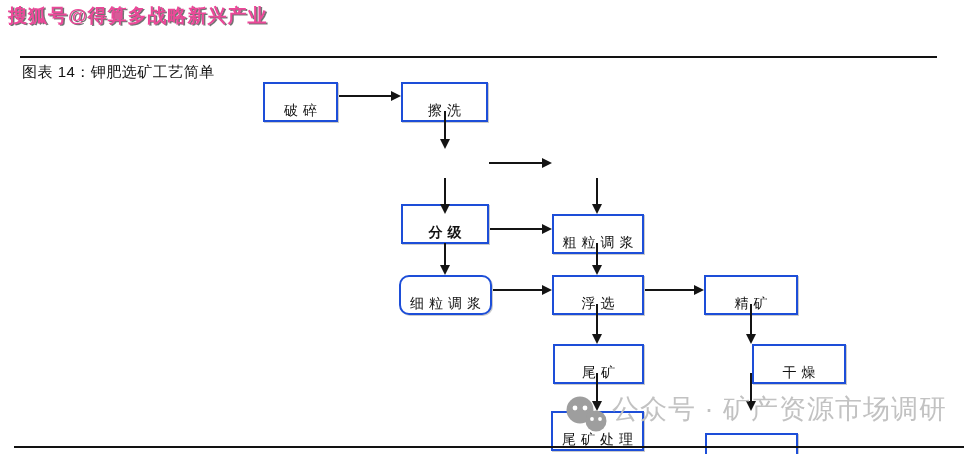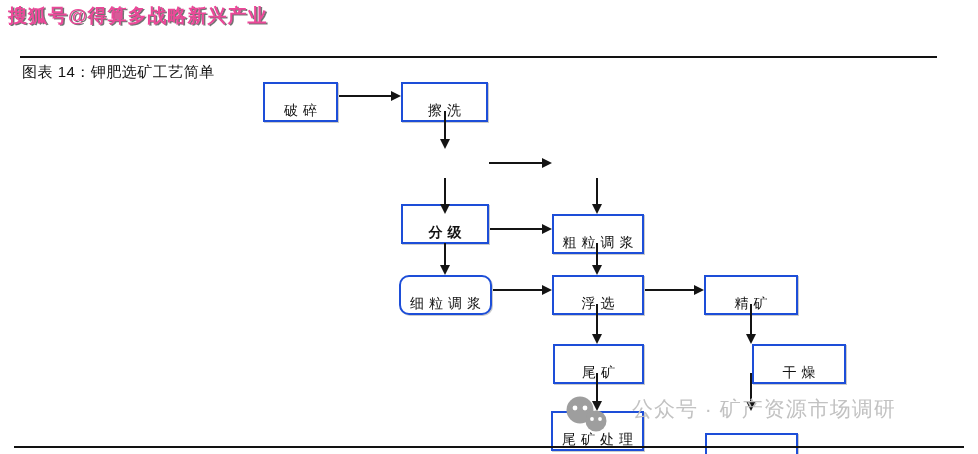--- a/index.html
+++ b/index.html
@@ -39,22 +39,22 @@
   .av::after{
     content:"";position:absolute;bottom:-10px;left:-4px;width:0;height:0;
     border-left:5px solid transparent;border-right:5px solid transparent;
     border-top:10px solid #141414;
   }
 
   
   .footer-watermark{position:absolute;left:562px;top:392px;z-index:5;display:flex;align-items:flex-start;}
   .wechat-icon{width:50px;height:40px;margin-top:4px;flex:0 0 auto;}
   .footer-watermark-text{
-    font-size:21px;color:#c2c2c2;letter-spacing:1px;white-space:nowrap;
-    margin-left:20px;line-height:34px;
+    font-size:27px;color:#c2c2c2;letter-spacing:1px;white-space:nowrap;
+    margin-left:0;line-height:34px;
   }
 </style>
 </head>
 <body>
 
 <div class="page">
 
   <div class="sohu-watermark">搜狐号@得算多战略新兴产业</div>
   <div class="figure-title">图表 14：钾肥选矿工艺简单</div>
   <div class="rule rule-top"></div>

